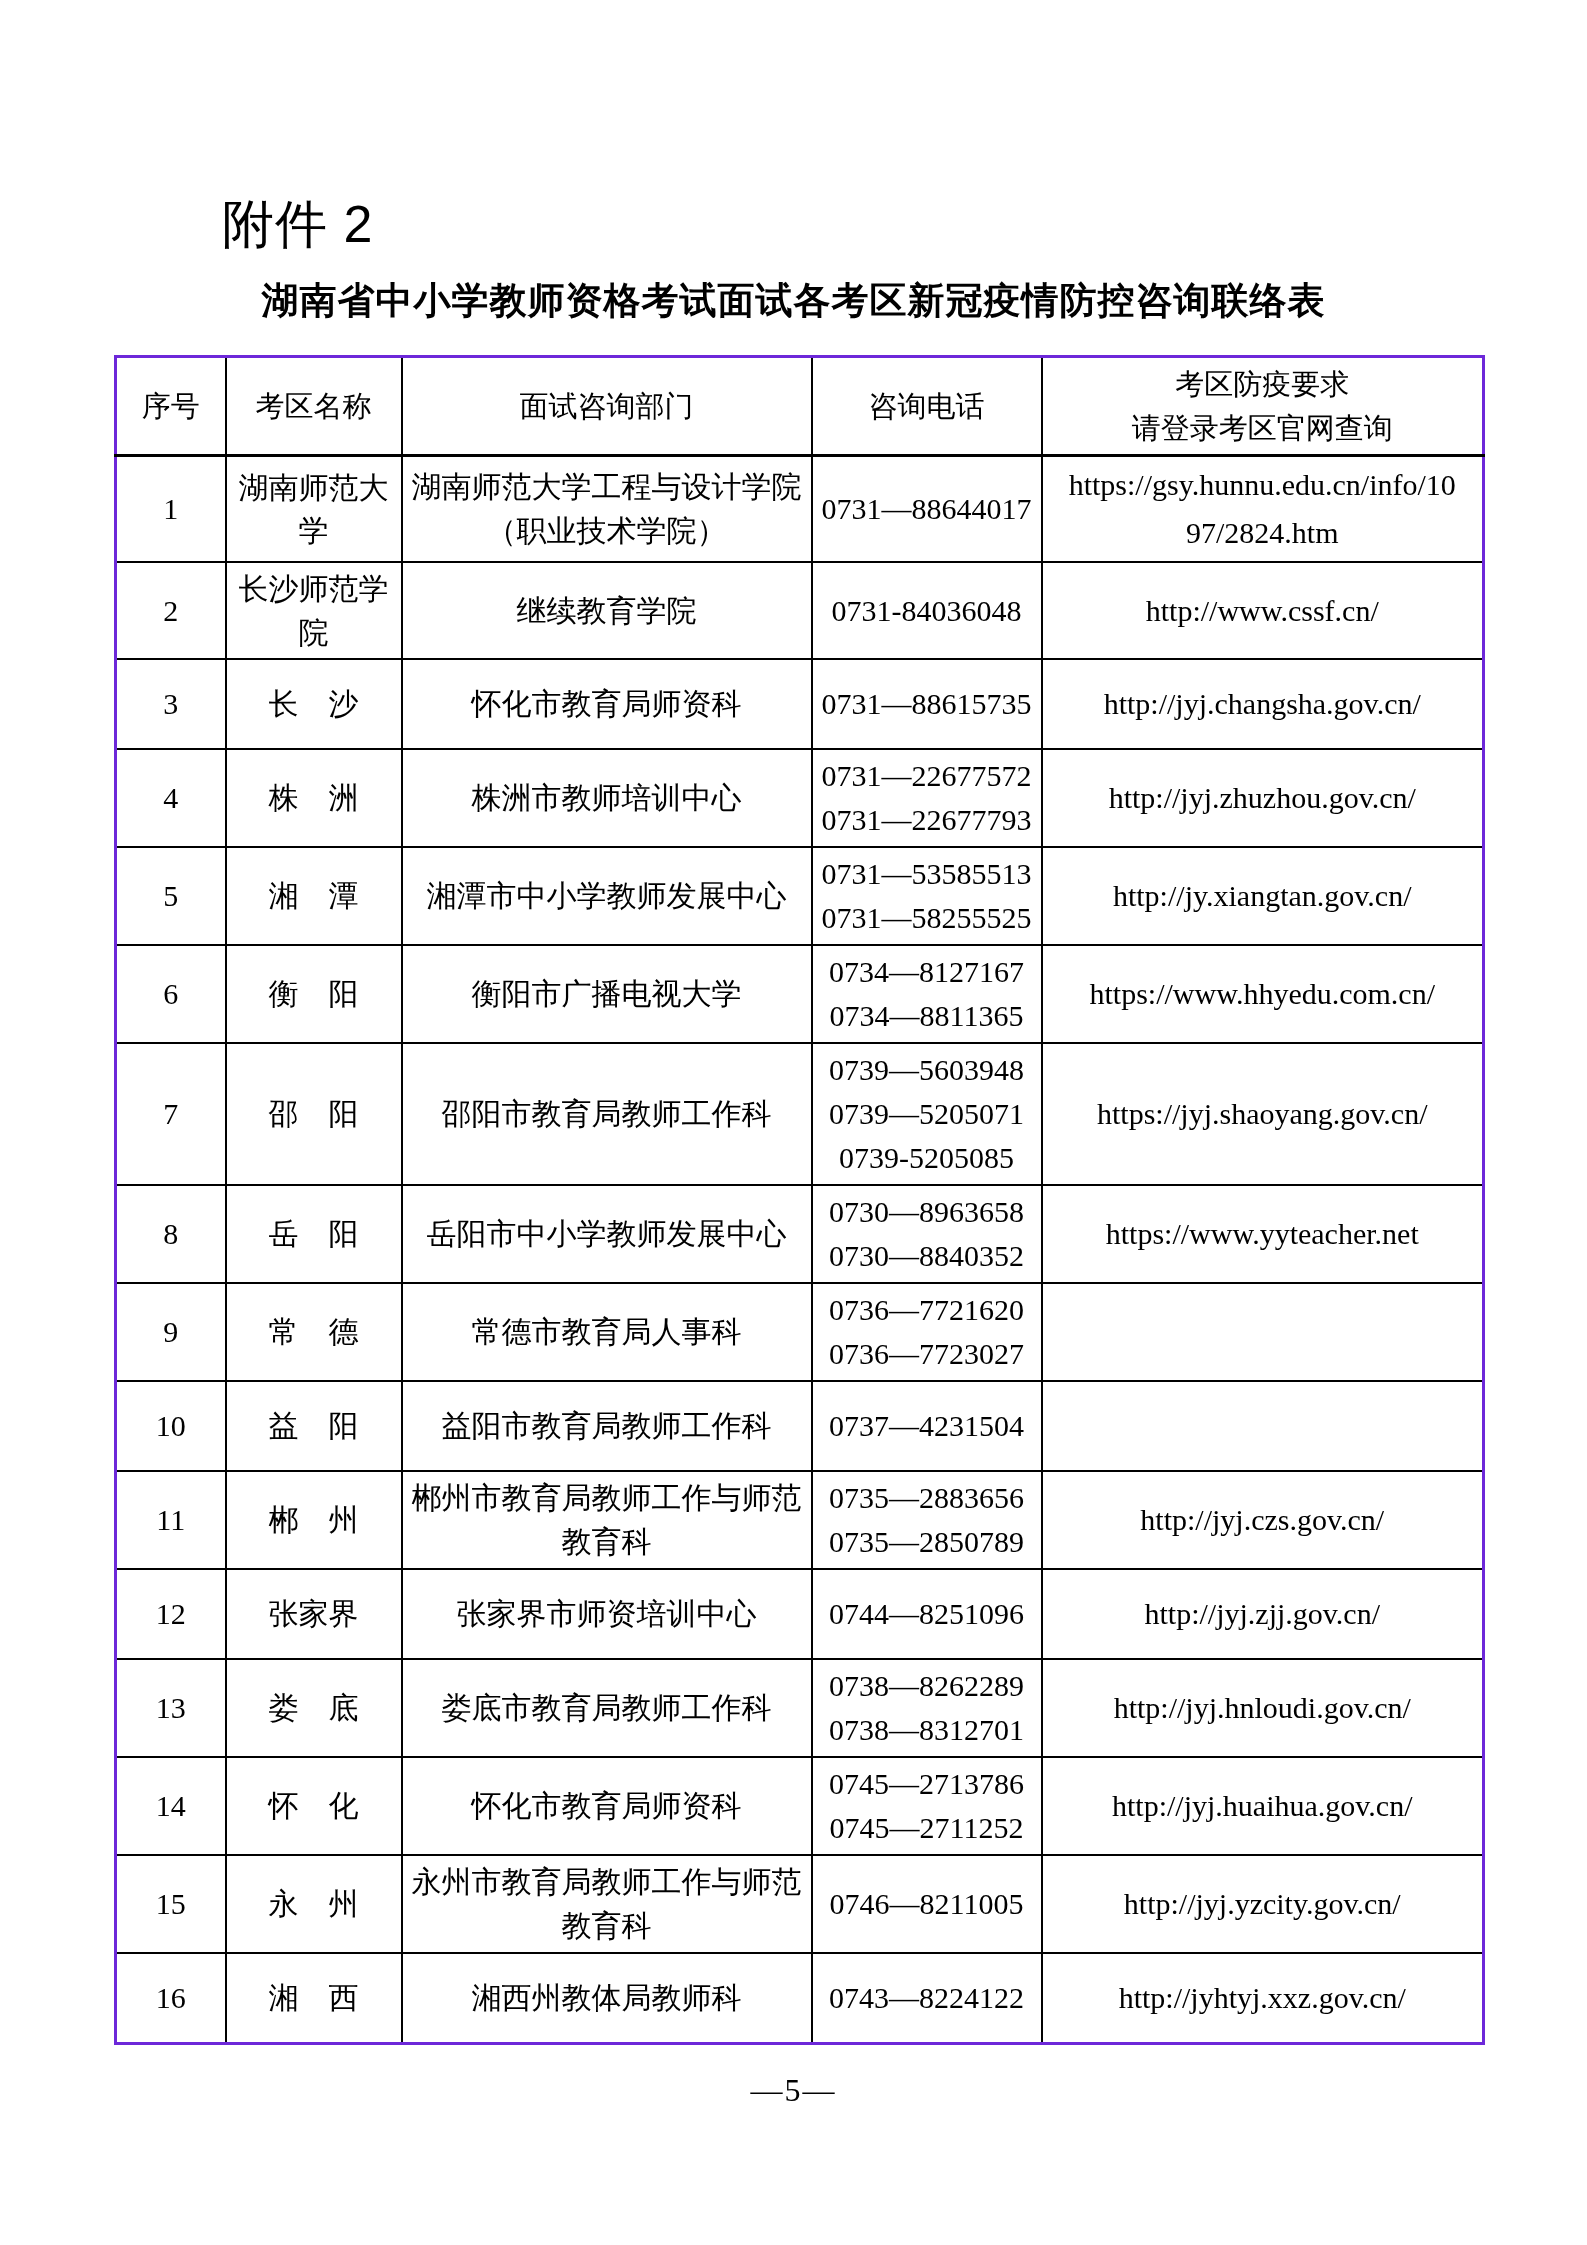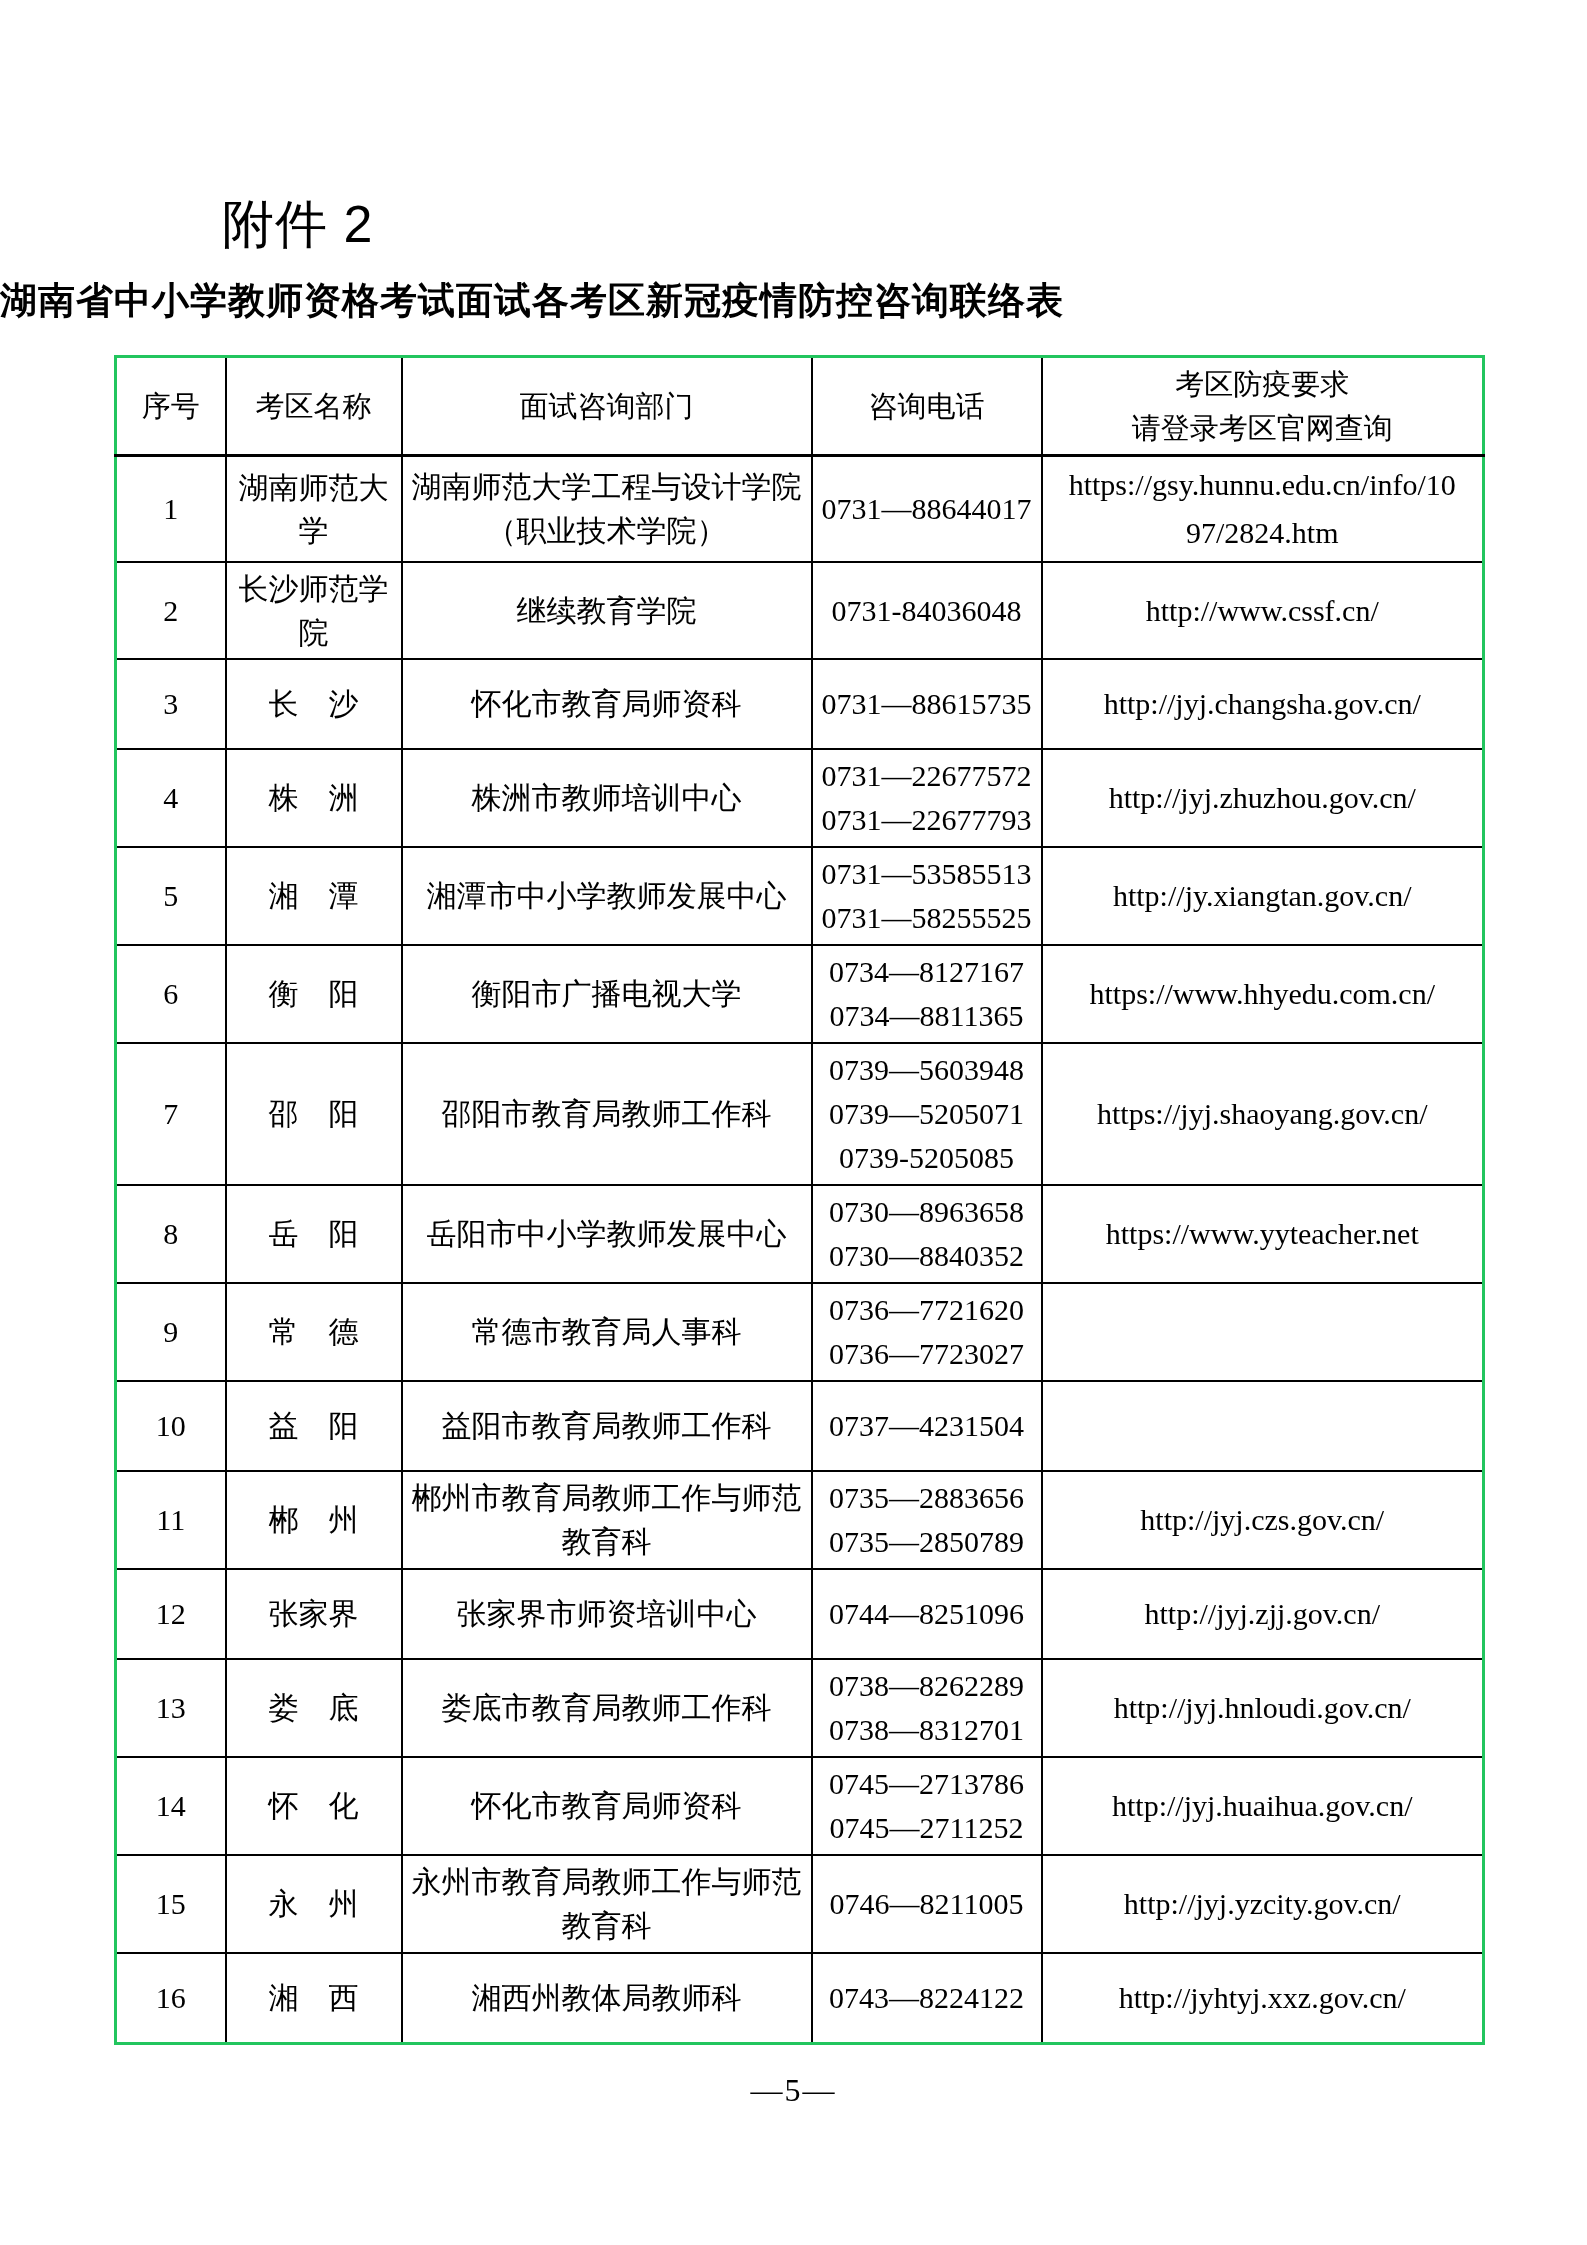--- a/index.html
+++ b/index.html
@@ -19,34 +19,34 @@
     font-size: 52px;
     font-family: "Liberation Sans", "DejaVu Sans", sans-serif;
     color: #000;
     letter-spacing: 1px;
   }
   .doc-title {
     position: absolute;
     top: 276px;
     left: 0;
     width: 100%;
-    text-align: left;
+    text-align: center;
     font-size: 37px;
     font-weight: bold;
     letter-spacing: 1px;
     font-family: Liberation Mono, monospace;
   }
   table.contact-table {
     position: absolute;
     top: 355px;
     left: 114px;
     width: 1368px;
     border-collapse: collapse;
     table-layout: fixed;
-    border: 3px solid #22c55e;
+    border: 3px solid #6d28d9;
     font-size: 30px;
   }
   .contact-table th, .contact-table td {
     border: 2px solid #000;
     text-align: center;
     vertical-align: middle;
     padding: 4px 8px;
     font-weight: normal;
     line-height: 1.45;
   }

